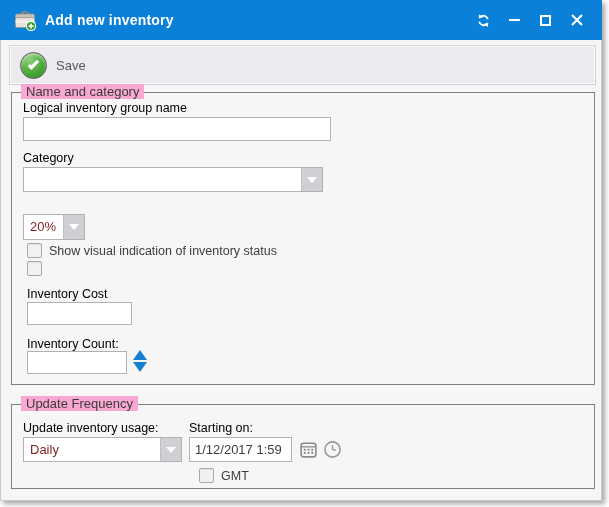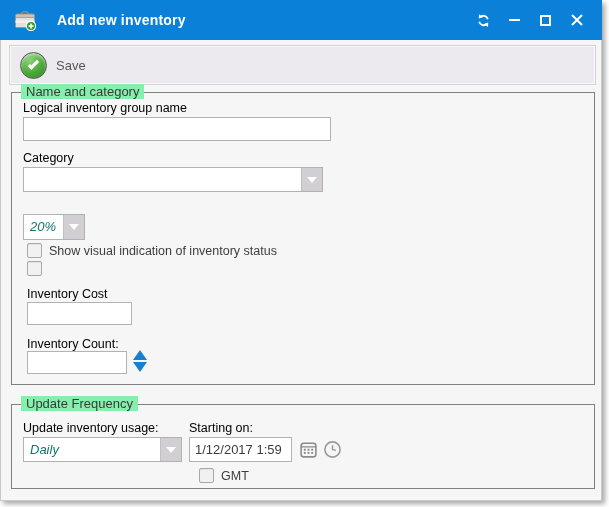--- a/index.html
+++ b/index.html
@@ -8,21 +8,21 @@
   .window {
     position:absolute; left:0; top:0; width:602px; height:501px;
     background:#f7f6f7;
     border:1px solid #c9c9c9; border-top:none;
     box-shadow:3px 3px 5px rgba(0,0,0,0.35);
   }
 
   
   .titlebar {
     position:absolute; left:-1px; top:0; width:602px; height:40px;
-    background:#0a80d8; display:flex; align-items:center;gap:12px;
+    background:#0a80d8; display:flex; align-items:center;
   }
   .app-icon { width:24px; height:22px; margin-left:13px; display:inline-block; }
   .titlebar .title {
     color:#ffffff; font-size:14px; font-weight:bold; margin-left:8px; letter-spacing:.2px;
   }
   .controls { position:absolute; right:10px; top:0; height:40px; display:flex; align-items:center; }
   .ctrl {
     width:31px; height:40px; display:flex; align-items:center; justify-content:center;
     cursor:pointer; color:#fff;
   }
@@ -46,36 +46,36 @@
   }
   .save-icon .check {
     width:11px; height:5px; border-left:3px solid #fff; border-bottom:3px solid #fff;
     transform:rotate(-45deg) translate(1px,-1px);
   }
   .save-btn .lbl { font-size:13px; color:#565656; margin-left:9px; }
 
   
   .group { position:absolute; border:1px solid #808080; }
   .group .legend {
-    position:absolute; top:-9px; left:9px; background:#86efac; padding:0 5px;
+    position:absolute; top:-9px; left:9px; background:#f9a8d4; padding:0 5px;
     font-size:13px; color:#3a3a3a;
   }
   .g1 { left:10px; top:92px; width:584px; height:293px; }
   .g2 { left:10px; top:404px; width:584px; height:85px; }
 
   .flabel { position:absolute; font-size:12.5px; color:#000000; white-space:nowrap; }
 
   .tinput {
     position:absolute; background:#fff; border:1px solid #b4b1b6;
     font-family:"Liberation Sans", sans-serif; font-size:13px; color:#3d3d3d;
     padding:2px 5px; outline:none;
   }
 
   .combo { position:absolute; background:#fff; border:1px solid #b4b1b6; display:flex; overflow:hidden; cursor:default; }
-  .combo .val { flex:1; font-size:13px; color:#0f766e; padding:4px 6px; white-space:nowrap; overflow:hidden;font-style:italic; }
+  .combo .val { flex:1; font-size:13px; color:#7f1d1d; padding:4px 6px; white-space:nowrap; overflow:hidden; }
   .combo .arrow-btn {
     width:21px; background:#d2cfd4; border-left:1px solid #c2bfc4;
     display:flex; align-items:center; justify-content:center; cursor:pointer;
   }
   .combo .arrow-btn::after {
     content:""; width:0; height:0;
     border-left:5px solid transparent; border-right:5px solid transparent; border-top:6px solid #fff;
   }
 
   .cbrow { position:absolute; display:flex; align-items:center; cursor:pointer;text-align:right; }

